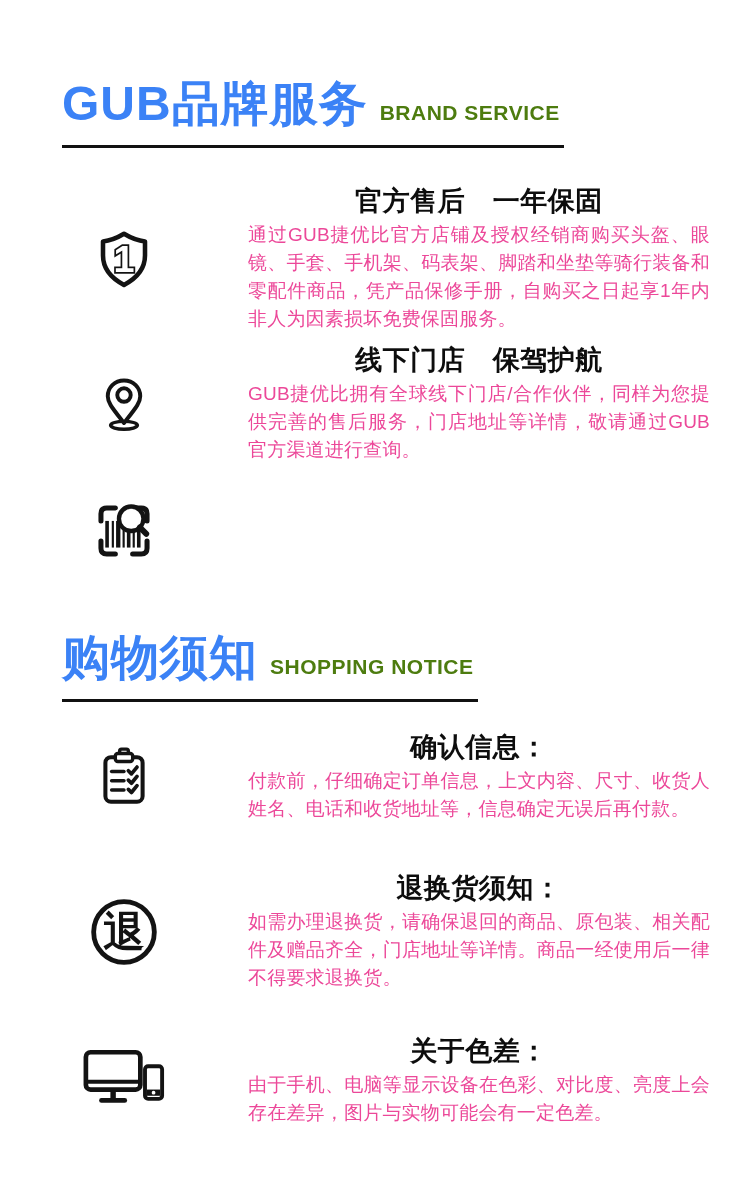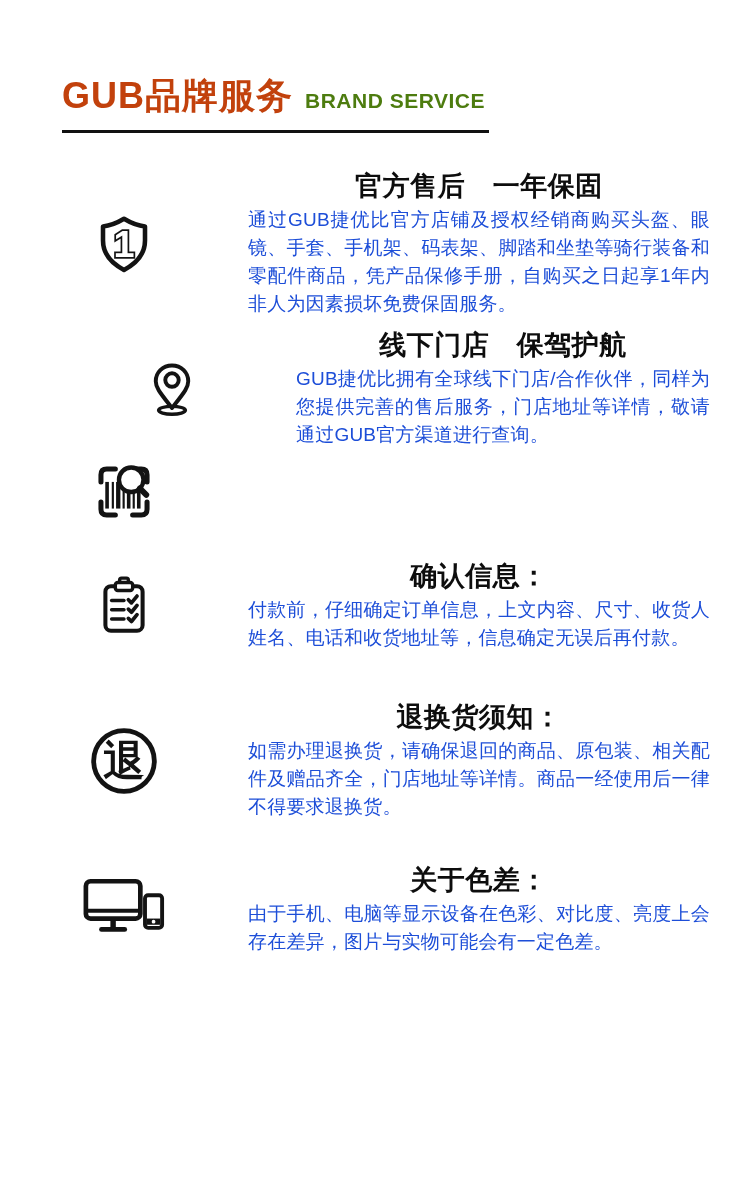--- a/index.html
+++ b/index.html
@@ -8,44 +8,44 @@
     font-family:"Liberation Sans","DejaVu Sans",sans-serif;
     color:#1a1a1a;box-sizing:border-box;padding-top:72px;
   }
   
   .section-head-wrap{margin-left:62px;}
   .section-head{
     display:inline-block;border-bottom:3px solid #111;
     padding:0 4px 9px 0;white-space:nowrap;
   }
   .title-cn{
-    font-size:36px;font-weight:700;color:#c2410c;letter-spacing:1px;
+    font-size:48px;font-weight:700;color:#3b82f6;letter-spacing:1px;
   }
   .title-en{
     font-size:21px;font-weight:700;color:#4d7c0f;margin-left:12px;
     letter-spacing:0.5px;
   }
   
   .items{margin-top:36px;}
   .items-2{margin-top:28px;}
   .item{display:flex;align-items:center;}
   .item-icon{
     flex:0 0 248px;display:flex;align-items:center;justify-content:center;
   }
   .item-text{flex:1;padding-right:40px;}
   .item-heading{
     font-size:27px;font-weight:700;color:#0d0d0d;line-height:34px;
     margin:0 0 3px 0;letter-spacing:0.5px;text-align:center;
   }
   .item-body{
-    font-size:19px;line-height:28px;color:#1d4ed8;margin:0;
+    font-size:19px;line-height:28px;color:#ec4899;margin:0;
     text-align:justify;letter-spacing:0.2px;
   }
   .mb10{margin-bottom:10px;}
-  .mb16{margin-bottom:4px;padding-left:48px;}
+  .mb16{margin-bottom:28px;}
   .mb48{margin-bottom:48px;}
   .mb42{margin-bottom:42px;}
   .section2{margin-top:56px;}
   svg{display:block;}
   svg .stroke{fill:none;stroke:#131313;}
 </style>
 </head>
 <body>
 
 <div class="page">
@@ -100,20 +100,25 @@
           <rect x="62" y="36" width="3" height="37" fill="#131313"></rect>
           <rect x="68" y="36" width="5" height="37" fill="#131313"></rect>
           <circle cx="60" cy="33" r="17" fill="#ffffff" stroke="#131313" stroke-width="6"></circle>
           <line x1="72" y1="45" x2="81" y2="54" stroke="#131313" stroke-width="8" stroke-linecap="round"></line>
         </svg>
       </div>
     </div>
 
   </div>
 
+  <div class="section-head-wrap section2">
+    <div class="section-head">
+      <span class="title-cn">购物须知</span><span class="title-en">SHOPPING NOTICE</span>
+    </div>
+  </div>
 
   <div class="items items-2">
 
     <div class="item mb48">
       <div class="item-icon">
         <svg viewBox="0 0 100 100" width="62" height="78" aria-hidden="true">
           <rect class="stroke" stroke-width="6.5" x="20" y="18" width="60" height="72" rx="9"></rect>
           <path class="stroke" stroke-width="5.5" stroke-linejoin="round" d="M43 13 L43 8 Q43 5 46 5 L54 5 Q57 5 57 8 L57 13"></path>
           <rect x="36" y="12" width="28" height="13" rx="4" fill="#ffffff" stroke="#131313" stroke-width="5.5"></rect>
           <line x1="30" y1="41" x2="50" y2="41" stroke="#131313" stroke-width="5.5" stroke-linecap="round"></line>

